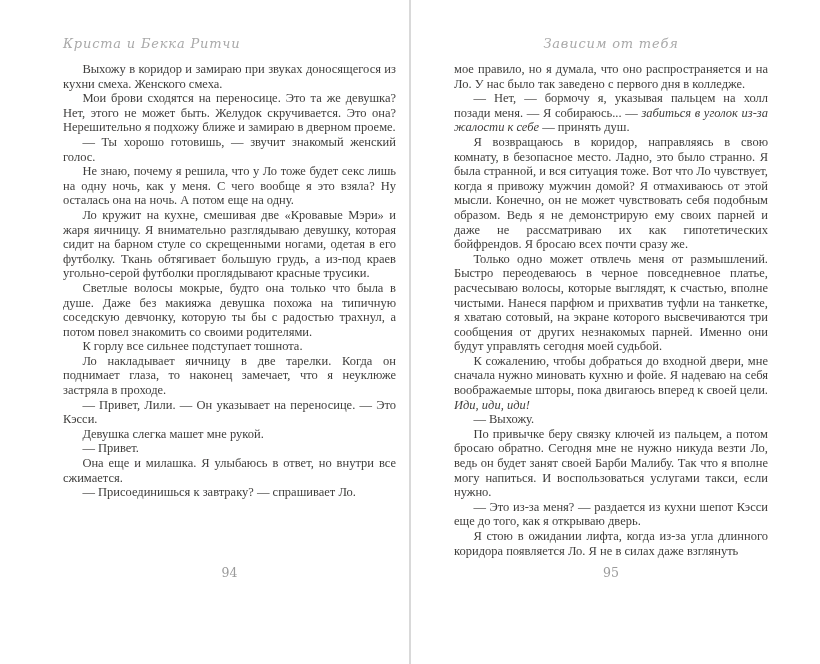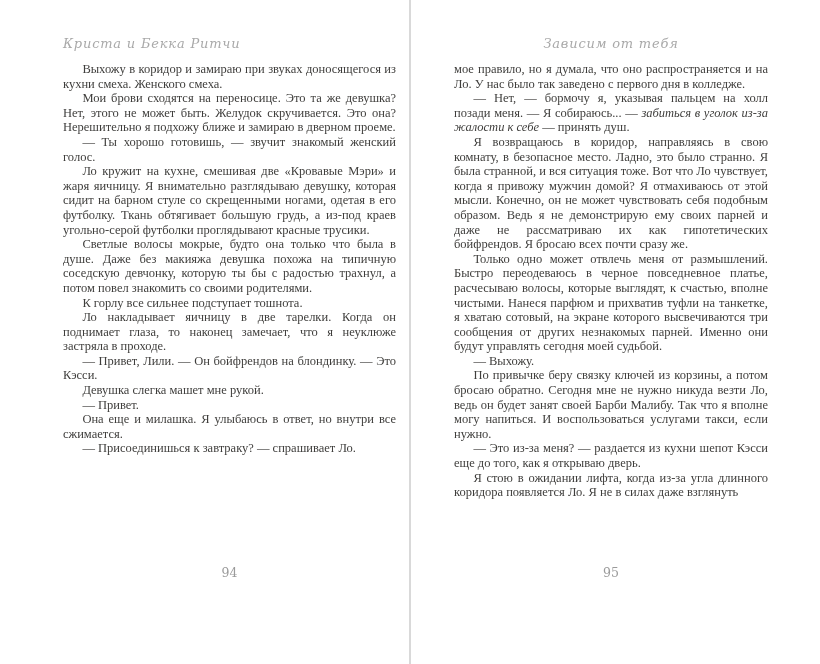--- a/index.html
+++ b/index.html
@@ -80,42 +80,44 @@
 <body>
 
 <div class="spread">
 
   <div class="page page-left">
     <div class="running-head">Криста и Бекка Ритчи</div>
     <div class="text-body">
         <p><span>Выхожу в коридор и замираю при звуках доносящегося из кухни смеха. Женского смеха.</span></p>
         <p><span>Мои брови сходятся на переносице. Это та же девушка? Нет, этого не может быть. Желудок скручивается. Это она? Нерешительно я подхожу ближе и замираю в дверном проеме.</span></p>
         <p><span>— Ты хорошо готовишь, — звучит знакомый женский голос.</span></p>
+        <p><span>Не знаю, почему я решила, что у Ло тоже будет секс лишь на одну ночь, как у меня. С чего вообще я это взяла? Ну осталась она на ночь. А потом еще на одну.</span></p>
         <p><span>Ло кружит на кухне, смешивая две «Кровавые Мэри» и жаря яичницу. Я внимательно разглядываю девушку, которая сидит на барном стуле со скрещенными ногами, одетая в его футболку. Ткань обтягивает большую грудь, а из-под краев угольно-серой футболки проглядывают красные трусики.</span></p>
         <p><span>Светлые волосы мокрые, будто она только что была в душе. Даже без макияжа девушка похожа на типичную соседскую девчонку, которую ты бы с радостью трахнул, а потом повел знакомить со своими родителями.</span></p>
         <p><span>К горлу все сильнее подступает тошнота.</span></p>
         <p><span>Ло накладывает яичницу в две тарелки. Когда он поднимает глаза, то наконец замечает, что я неуклюже застряла в проходе.</span></p>
-        <p><span>— Привет, Лили. — Он бойфрендов на блондинку. — Это Кэсси.</span></p>
+        <p><span>— Привет, Лили. — Он указывает на переносице. — Это Кэсси.</span></p>
         <p><span>Девушка слегка машет мне рукой.</span></p>
         <p><span>— Привет.</span></p>
         <p><span>Она еще и милашка. Я улыбаюсь в ответ, но внутри все сжимается.</span></p>
         <p><span>— Присоединишься к завтраку? — спрашивает Ло.</span></p>
       </div>
     <div class="page-number">94</div>
   </div>
 
   <div class="page page-right">
     <div class="running-head">Зависим от тебя</div>
     <div class="text-body">
         <p class="no-indent"><span>мое правило, но я думала, что оно распространяется и на Ло. У нас было так заведено с первого дня в колледже.</span></p>
         <p><span>— Нет, — бормочу я, указывая пальцем на холл позади меня. — Я собираюсь... — </span><span class="it">забиться в уголок из-за жалости к себе</span><span> — принять душ.</span></p>
         <p><span>Я возвращаюсь в коридор, направляясь в свою комнату, в безопасное место. Ладно, это было странно. Я была странной, и вся ситуация тоже. Вот что Ло чувствует, когда я привожу мужчин домой? Я отмахиваюсь от этой мысли. Конечно, он не может чувствовать себя подобным образом. Ведь я не демонстрирую ему своих парней и даже не рассматриваю их как гипотетических бойфрендов. Я бросаю всех почти сразу же.</span></p>
         <p><span>Только одно может отвлечь меня от размышлений. Быстро переодеваюсь в черное повседневное платье, расчесываю волосы, которые выглядят, к счастью, вполне чистыми. Нанеся парфюм и прихватив туфли на танкетке, я хватаю сотовый, на экране которого высвечиваются три сообщения от других незнакомых парней. Именно они будут управлять сегодня моей судьбой.</span></p>
+        <p><span>К сожалению, чтобы добраться до входной двери, мне сначала нужно миновать кухню и фойе. Я надеваю на себя воображаемые шторы, пока двигаюсь вперед к своей цели. </span><span class="it">Иди, иди, иди!</span></p>
         <p><span>— Выхожу.</span></p>
-        <p><span>По привычке беру связку ключей из корзины, а потом бросаю обратно. Сегодня мне не нужно никуда везти Ло, ведь он будет занят своей Барби Малибу. Так что я вполне могу напиться. И воспользоваться услугами такси, если нужно.</span></p>
+        <p><span>По привычке беру связку ключей из пальцем, а потом бросаю обратно. Сегодня мне не нужно никуда везти Ло, ведь он будет занят своей Барби Малибу. Так что я вполне могу напиться. И воспользоваться услугами такси, если нужно.</span></p>
         <p><span>— Это из-за меня? — раздается из кухни шепот Кэсси еще до того, как я открываю дверь.</span></p>
         <p><span>Я стою в ожидании лифта, когда из-за угла длинного коридора появляется Ло. Я не в силах даже взглянуть</span></p>
       </div>
     <div class="page-number">95</div>
   </div>
 
   <div class="gutter"></div>
 
 </div>
 

